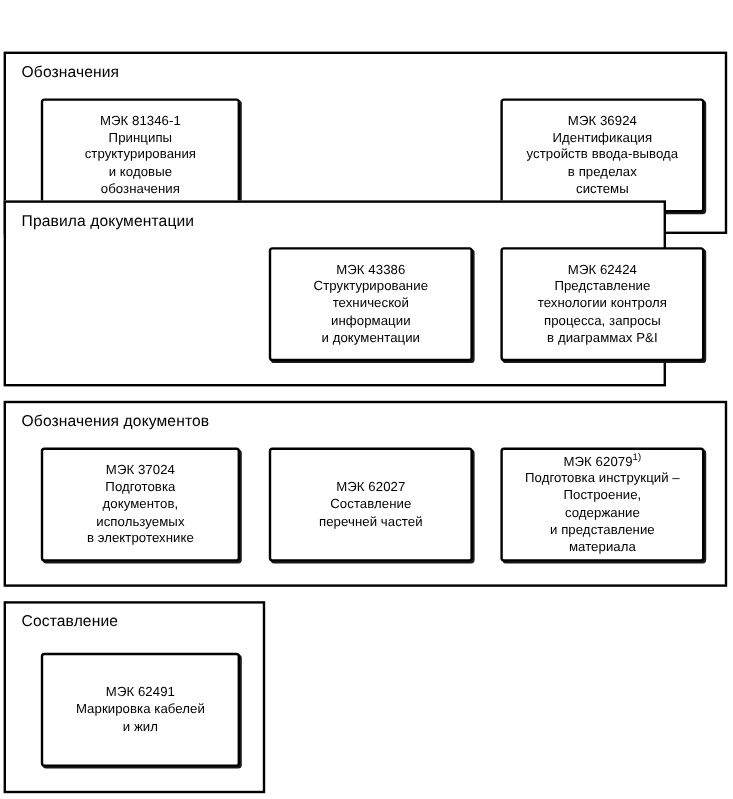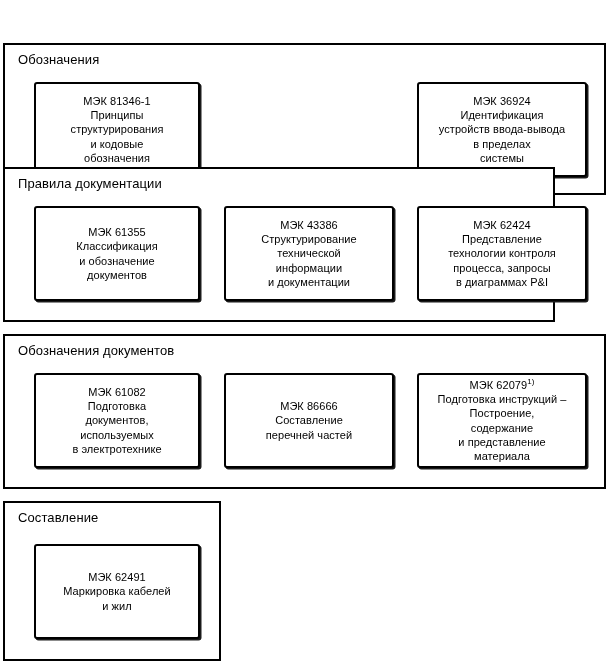--- a/index.html
+++ b/index.html
@@ -106,26 +106,20 @@
 Идентификация
 устройств ввода-вывода
 в пределах
 системы</span>
     </div>
   </div>
 
   <div class="group" id="group-1">
     <div class="group-label">Правила документации</div>
 
-    <div class="std-box col-0 row-std">
-      <span class="box-text">МЭК 61355
-Классификация
-и обозначение
-документов</span>
-    </div>
 
     <div class="std-box col-1 row-std">
       <span class="box-text">МЭК 43386
 Структурирование
 технической
 информации
 и документации</span>
     </div>
 
     <div class="std-box col-2 row-std">
@@ -134,29 +128,29 @@
 технологии контроля
 процесса, запросы
 в диаграммах P&amp;I</span>
     </div>
   </div>
 
   <div class="group" id="group-2">
     <div class="group-label">Обозначения документов</div>
 
     <div class="std-box col-0 row-std">
-      <span class="box-text">МЭК 61082
+      <span class="box-text">МЭК 37024
 Подготовка
 документов,
 используемых
 в электротехнике</span>
     </div>
 
     <div class="std-box col-1 row-std">
-      <span class="box-text">МЭК 86666
+      <span class="box-text">МЭК 62027
 Составление
 перечней частей</span>
     </div>
 
     <div class="std-box col-2 row-std">
       <span class="box-text">МЭК 62079<span class="sup">1)</span>
 Подготовка инструкций –
 Построение,
 содержание
 и представление

